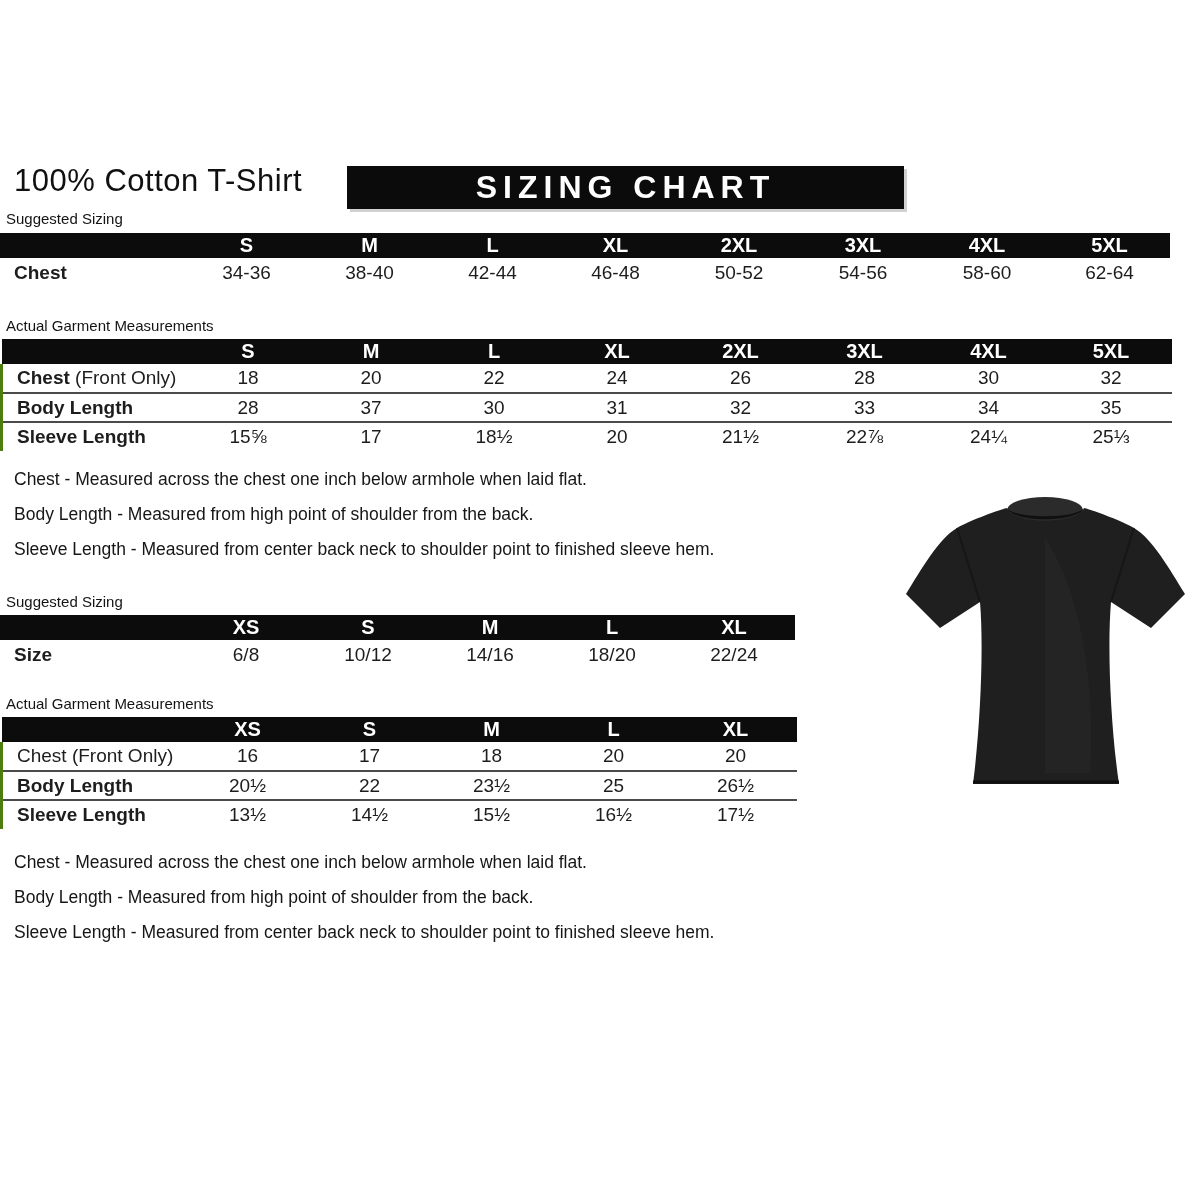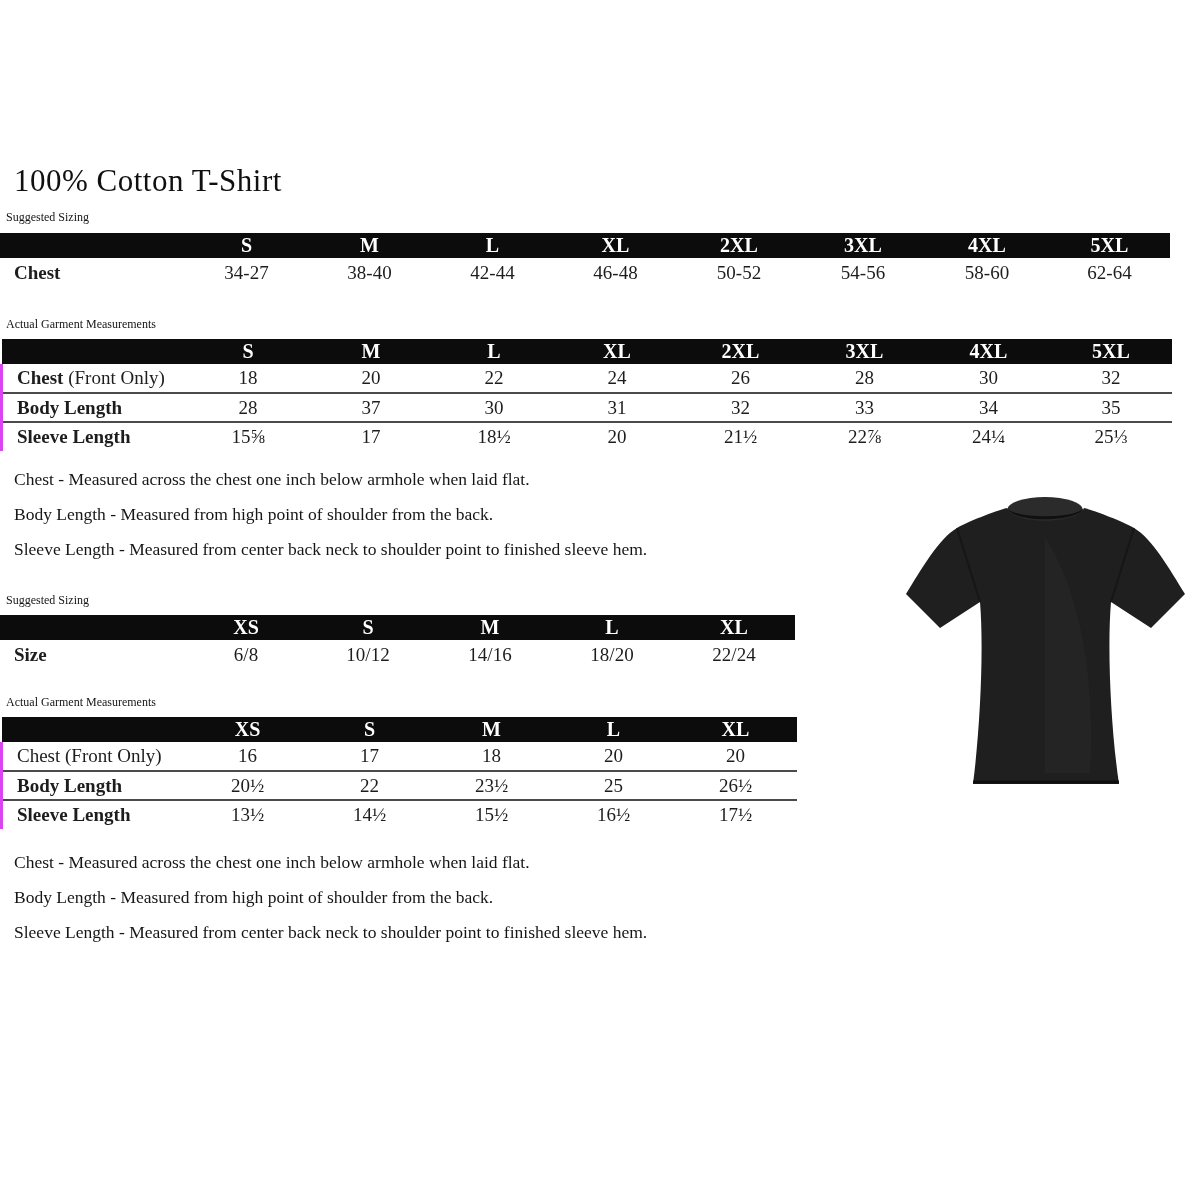--- a/index.html
+++ b/index.html
@@ -1,55 +1,58 @@
 <!DOCTYPE html>
 <html><head>
 <meta charset="utf-8">
 <style>
   * { margin:0; padding:0; box-sizing:border-box; }
   body { background:#fff; }
   .page {
     position:relative; width:1200px; height:1200px; background:#ffffff;
-    font-family:Liberation Serif, serif; color:#1a1a1a; overflow:hidden;
+    font-family:Liberation Sans, sans-serif; color:#1a1a1a; overflow:hidden;
   }
   .page-title {
     position:absolute; left:14px; top:163px; font-size:31px; font-weight:400;
     letter-spacing:0.5px; color:#101010;
   }
   .banner {
     position:absolute; left:347px; top:166px; width:557px; height:43px;
     background:#0b0b0b; color:#ffffff; display:flex; align-items:center; justify-content:center;
     font-size:32px; font-weight:bold; letter-spacing:6px;
     box-shadow:3px 3px 0 rgba(0,0,0,0.18);
   }
-  .section-label { position:absolute; font-size:12px; color:#141414; }
+  .section-label { position:absolute; font-size:15px; color:#141414; }
   .sz-table { position:absolute; border-collapse:collapse; table-layout:fixed; }
   .sz-table th {
     background:#0c0c0c; color:#ffffff; font-size:20px; font-weight:bold;
     height:25px; text-align:center; vertical-align:middle; padding:0;
   }
   .sz-table td {
     font-size:19px; color:#1d1d1d; height:29px; text-align:center; vertical-align:middle; padding:0;
   }
   .sz-table td.rowlabel { text-align:left; padding-left:14px; }
   .bold { font-weight:bold; }
   .ruled tr.data + tr.data { border-top:2px solid #4b4b4b; }
-  .ruled tr.data td:first-child { border-left:3px solid #d946ef; }
+  .ruled tr.data td:first-child { border-left:3px solid #4d7c0f; }
   .notes { position:absolute; font-size:17.5px; line-height:35px; color:#161616; }
   .youth-title {
     position:absolute; left:2px; top:551px; font-size:26px; font-weight:bold; color:#0e0e0e;
   }
   .tshirt-wrap { position:absolute; left:895px; top:478px; width:300px; height:330px; }
 </style>
 </head>
 <body>
 
 <div class="page">
 
   <div class="page-title">100% Cotton T-Shirt</div>
+  <div class="banner">
+    <span>SIZING CHART</span>
+  </div>
 
   <div class="section-label" style="left:6px; top:210px;">Suggested Sizing</div>
 
   <table class="sz-table" style="left:0; top:233px; width:1170px;">
     <colgroup>
       <col style="width:185px">
         <col style="width:123px">
         <col style="width:123px">
         <col style="width:123px">
         <col style="width:123px">
@@ -65,21 +68,21 @@
       <th>M</th>
       <th>L</th>
       <th>XL</th>
       <th>2XL</th>
       <th>3XL</th>
       <th>4XL</th>
       <th>5XL</th>
     </tr>
     <tr class="data">
       <td class="rowlabel"><span class="bold">Chest</span><span></span></td>
-      <td>34-27</td>
+      <td>34-36</td>
       <td>38-40</td>
       <td>42-44</td>
       <td>46-48</td>
       <td>50-52</td>
       <td>54-56</td>
       <td>58-60</td>
       <td>62-64</td>
     </tr>
   </tbody>
     </table>

